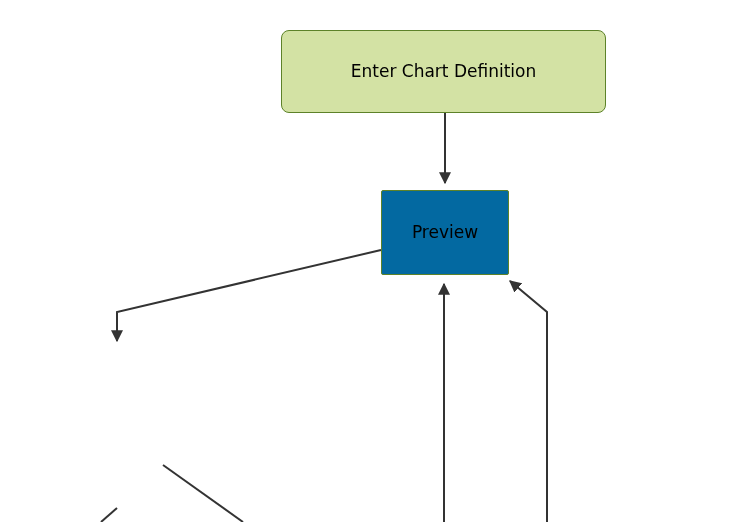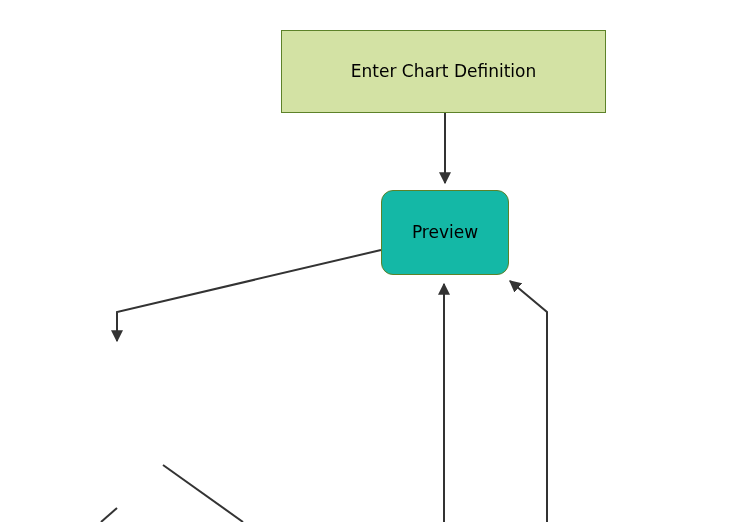--- a/index.html
+++ b/index.html
@@ -37,27 +37,27 @@
     font-size: 17px;
     color: #000000;
     line-height: 1;
     white-space: nowrap;
     pointer-events: none;
   }
   
   .node-rect {
     background: #d3e2a4;
     border: 1.6px solid #5d8229;
-    border-radius: 0;
+    border-radius: 8px;
   }
   
   .node-round {
-    background: #14b8a6;
+    background: #0369a1;
     border: 1.6px solid #5d8229;
-    border-radius: 12px;
+    border-radius: 2px;
   }
   
   .node-diamond {
     background: transparent;
     border: none;
   }
   .node-diamond .diamond-shape {
     position: absolute;
     left: 0;
     top: 0;

